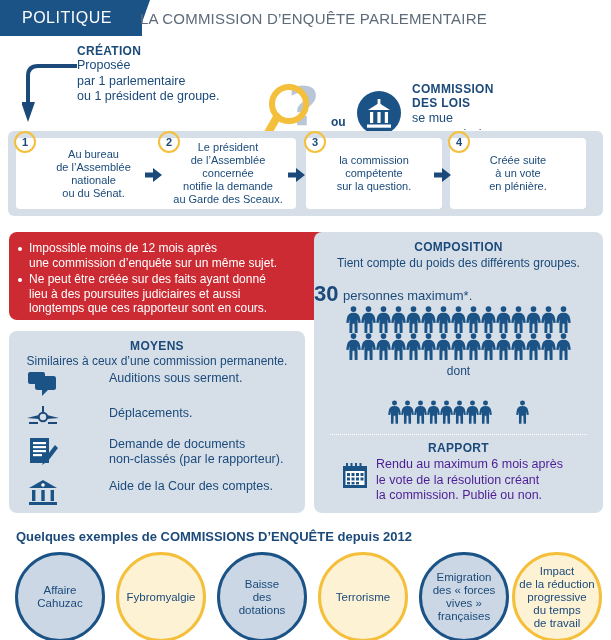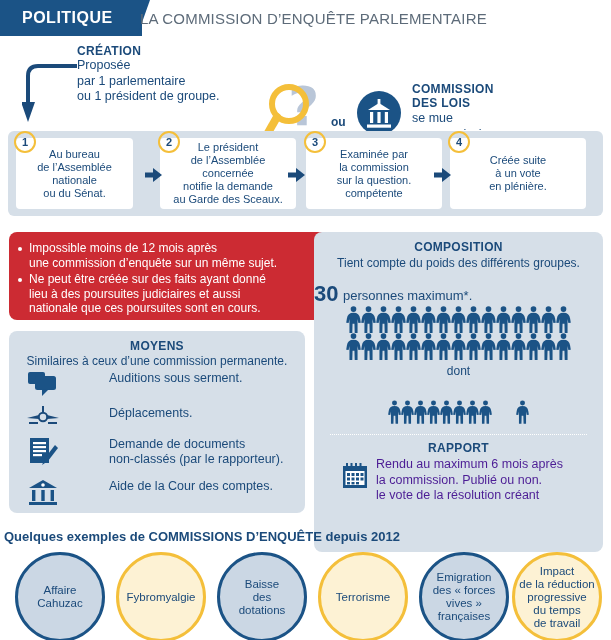--- a/index.html
+++ b/index.html
@@ -17,21 +17,21 @@
     background:#1b5386;
   }
   .hdr-slant{
     position:absolute;left:110px;top:0;height:36px;width:40px;
     background:#1b5386;
     -webkit-clip-path:polygon(0 0,100% 0,68% 100%,0 100%);
     clip-path:polygon(0 0,100% 0,68% 100%,0 100%);
   }
   .hdr-tag-label{
     position:absolute;left:22px;top:9px;
-    color:#ffffff;font-weight:bold;font-size:16px;letter-spacing:.5px;
+    color:#ffffff;font-weight:normal;font-size:16px;letter-spacing:.5px;
   }
   .hdr-title{
     position:absolute;left:140px;top:10px;
     color:#5d6b79;font-size:15px;letter-spacing:.2px;
   }
 
   
   .creation{position:absolute;left:0;top:38px;width:611px;height:90px;}
   .crea-head{position:absolute;left:77px;top:6px;font-weight:bold;font-size:12px;color:#1b4a7a;letter-spacing:.3px;}
   .crea-body{position:absolute;left:77px;top:20px;font-size:12.5px;line-height:15.5px;color:#1b4a7a;}
@@ -92,21 +92,21 @@
     background:#d6dfe8;border-radius:8px;
   }
   .moyens-title{position:absolute;left:0;right:0;top:8px;text-align:center;font-weight:bold;font-size:12px;color:#1b4a7a;letter-spacing:.3px;}
   .moyens-sub{position:absolute;left:0;right:0;top:23px;text-align:center;font-size:12px;color:#1b4a7a;}
   .moyen-row{position:absolute;left:14px;width:268px;}
   .moyen-ico{position:absolute;left:0;top:0;width:40px;text-align:center;}
   .moyen-label{position:absolute;left:60px;top:0;font-size:12.5px;line-height:15px;color:#1b4a7a;margin-left:26px;}
 
   
   .compo{
-    position:absolute;left:314px;top:232px;width:289px;height:320px;
+    position:absolute;left:314px;top:232px;width:289px;height:281px;
     background:#d6dfe8;border-radius:8px;
   }
   .compo-title{position:absolute;left:0;right:0;top:8px;text-align:center;font-weight:bold;font-size:12px;color:#1b4a7a;letter-spacing:.3px;}
   .compo-sub{position:absolute;left:0;right:0;top:24px;text-align:center;font-size:12px;color:#1b4a7a;}
   .compo-max{position:absolute;left:0;right:0;top:49px;color:#1b4a7a;}
   .compo-max .big{font-size:22px;font-weight:bold;vertical-align:-1px;}
   .compo-max .sml{font-size:13px;}
   .people-rows{position:absolute;left:0;right:0;top:74px;}
   .prow{display:flex;justify-content:center;align-items:flex-end;gap:0px;}
   .compo-dont{position:absolute;left:0;right:0;top:132px;text-align:center;font-size:12px;color:#1b4a7a;}
@@ -118,21 +118,21 @@
   .divider{
     position:absolute;left:16px;right:16px;top:202px;height:0;
     border-top:1.5px dotted #ffffff;
   }
   .rapport-title{position:absolute;left:0;right:0;top:209px;text-align:center;font-weight:bold;font-size:12px;color:#1b4a7a;letter-spacing:.3px;}
   .rapport-ico{position:absolute;left:26px;top:229px;}
   .rapport-body{position:absolute;left:62px;top:225px;font-size:12.5px;line-height:15.5px;color:#4c1d95;}
 
   
   .examples-title{
-    position:absolute;left:4px;top:529px;font-size:13px;font-weight:bold;color:#1b4a7a;
+    position:absolute;left:16px;top:529px;font-size:13px;font-weight:bold;color:#1b4a7a;
   }
   .circle{
     position:absolute;top:552px;width:84px;height:84px;border-radius:50%;
     display:flex;align-items:center;justify-content:center;text-align:center;
   }
   .circle span{font-size:11.5px;line-height:13px;color:#1b4a7a;display:block;width:104px;}
   .c-blue{background:#cbd7e4;border:3px solid #1b5386;}
   .c-gold{background:#fdf2d4;border:3px solid #f4bf3a;}
 </style>
 </head>
@@ -188,45 +188,44 @@
     </div>
     <div class="lois-body">
       <div>se mue</div>
       <div>en commission</div>
       <div>parlementaire.</div>
     </div>
   </div>
 
   <div class="steps-band"></div>
   <div id="steps-host">
-      <div class="step" style="left: 16px; width: 117px;">
+      <div class="step" style="left: 16px; width: 117px; padding-left: 38px;">
         <div class="step-txt">
           <div>Au bureau</div>
           <div>de l’Assemblée</div>
           <div>nationale</div>
           <div>ou du Sénat.</div>
         </div>
       </div>
       <div class="step-badge" style="left: 14px; top: 131px;">1</div>
       <div class="step" style="left: 160px; width: 136px;">
         <div class="step-txt">
           <div>Le président</div>
           <div>de l’Assemblée</div>
           <div>concernée</div>
           <div>notifie la demande</div>
           <div>au Garde des Sceaux.</div>
         </div>
       </div>
       <div class="step-badge" style="left: 158px; top: 131px;">2</div>
       <div class="step" style="left: 306px; width: 136px;">
         <div class="step-txt">
-          <div>Examinée par</div>
           <div>la commission</div>
+          <div>compétente</div>
           <div>sur la question.</div>
-          <div>compétente</div>
         </div>
       </div>
       <div class="step-badge" style="left: 304px; top: 131px;">3</div>
       <div class="step" style="left: 450px; width: 136px;">
         <div class="step-txt">
           <div>Créée suite</div>
           <div>à un vote</div>
           <div>en plénière.</div>
         </div>
       </div>
@@ -247,21 +246,21 @@
 
   <div class="redbox">
     <ul id="restrictions-host">
         <li>
           <div>Impossible moins de 12 mois après</div>
           <div>une commission d’enquête sur un même sujet.</div>
         </li>
         <li>
           <div>Ne peut être créée sur des faits ayant donné</div>
           <div>lieu à des poursuites judiciaires et aussi</div>
-          <div>nationale que ces poursuites sont en cours.</div>
+          <div>longtemps que ces rapporteur sont en cours.</div>
         </li>
       </ul>
   </div>
 
   <div class="moyens">
     <div class="moyens-title">MOYENS</div>
     <div class="moyens-sub">Similaires à ceux d’une commission permanente.</div>
     <div id="moyens-host">
         <div class="moyen-row" style="top: 40px;">
           <div class="moyen-ico"><svg width="30" height="26" viewBox="0 0 30 26">
@@ -515,22 +514,22 @@
         <g fill="#1b5386">
           <rect x="6" y="2" width="2" height="5"></rect>
             <rect x="10.5" y="2" width="2" height="5"></rect>
           <rect x="15" y="2" width="2" height="5"></rect>
             <rect x="19.5" y="2" width="2" height="5"></rect>
         </g>
       </svg>
     </div>
     <div class="rapport-body">
       <div>Rendu au maximum 6 mois après</div>
+      <div>le vote de la résolution créant</div>
       <div>la commission. Publié ou non.</div>
-      <div>le vote de la résolution créant</div>
     </div>
   </div>
 
   <div class="examples-title">Quelques exemples de COMMISSIONS D’ENQUÊTE depuis 2012</div>
   <div id="examples-host">
       <div class="circle c-blue" style="left: 15px;">
         <span>
           <div>Affaire</div>
           <div>Cahuzac</div>
         </span>

